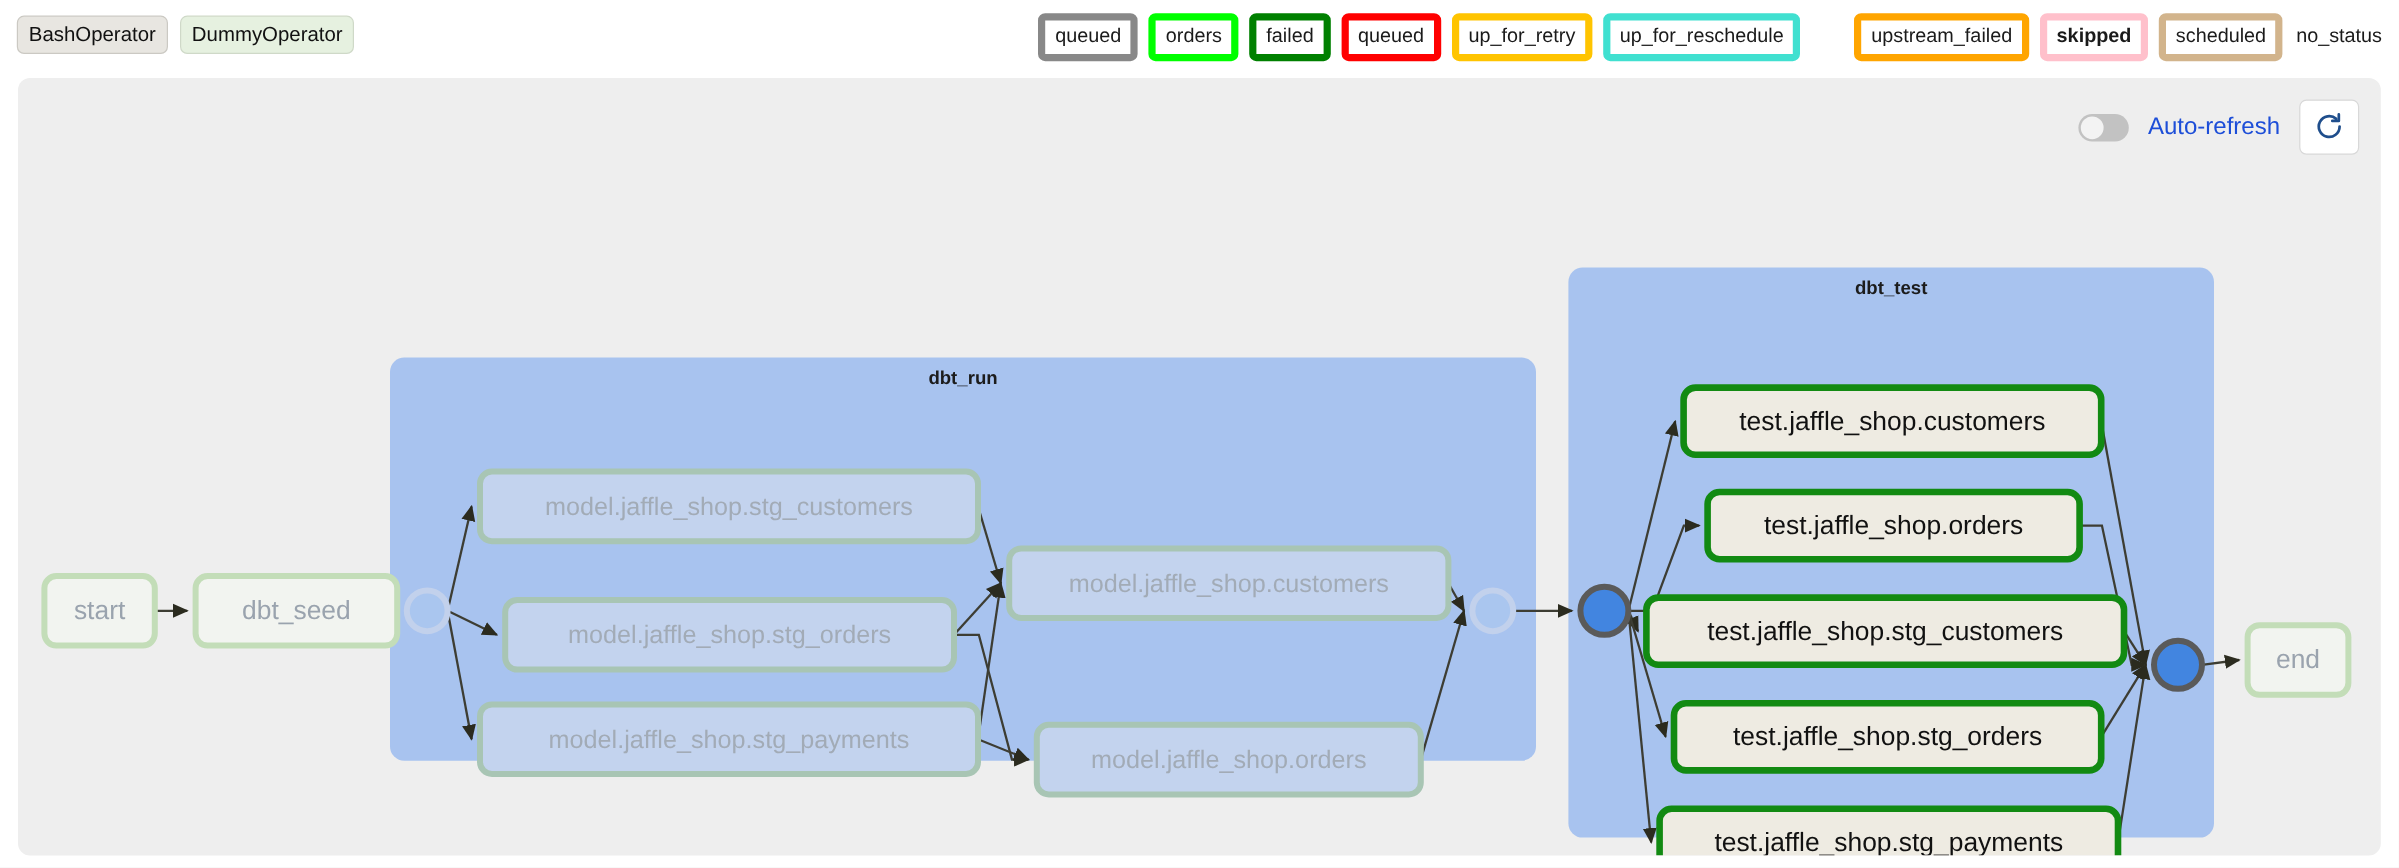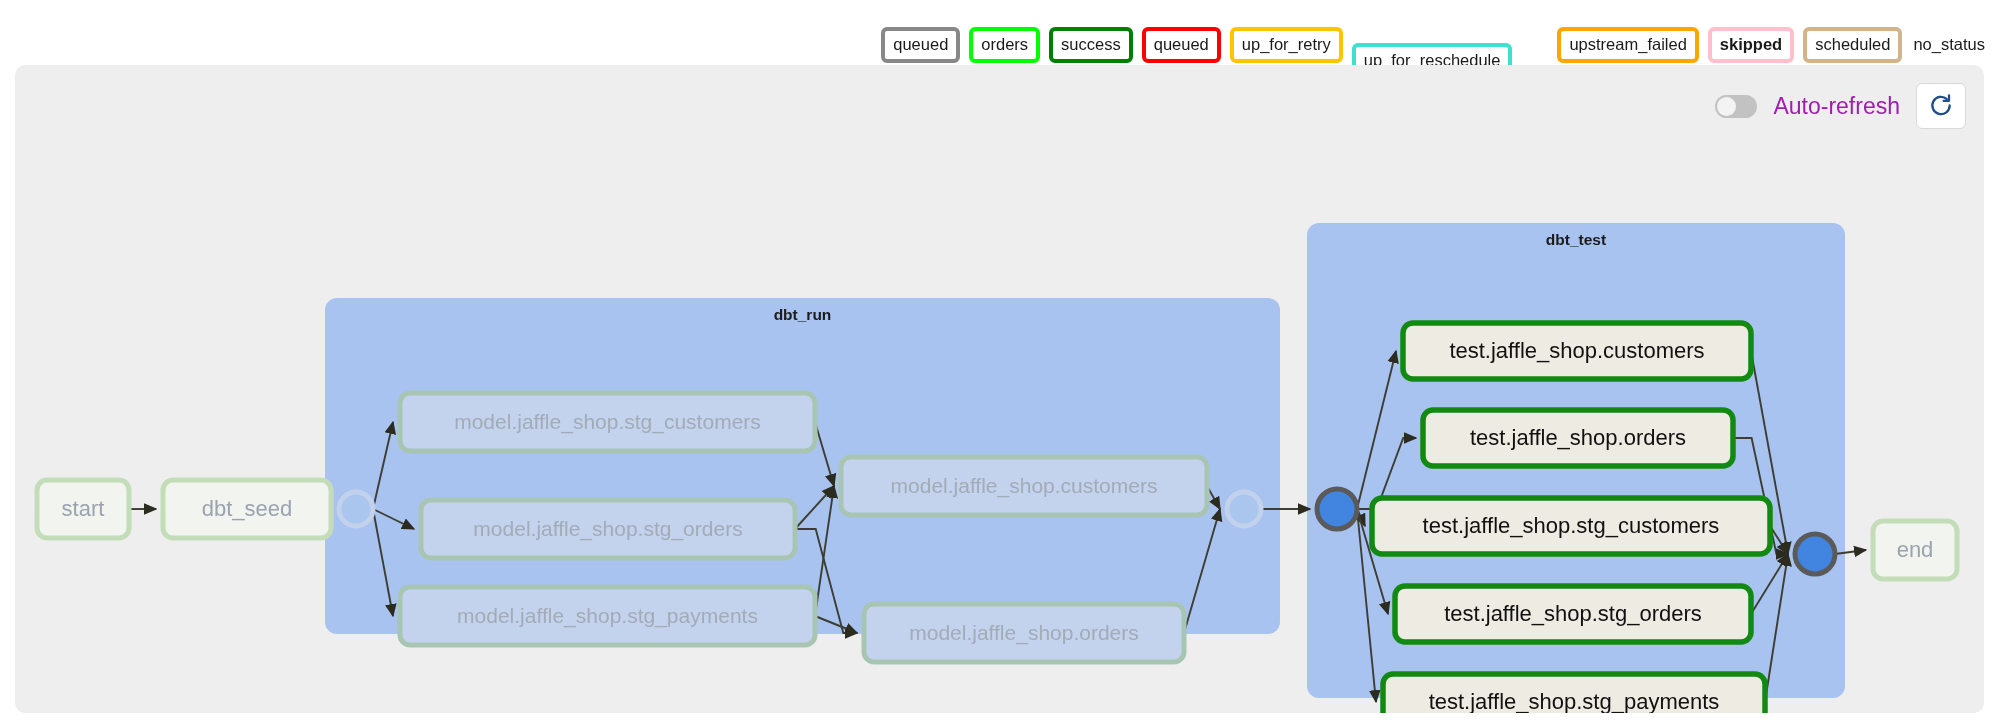--- a/index.html
+++ b/index.html
@@ -31,21 +31,21 @@
   .op-dummy{background:#e6f1e0;border-color:#cfd9c8;}
 
   .state-legend{
     position:absolute;right:12px;top:11px;
     display:flex;gap:9px;align-items:center;
   }
   .state-chip{
     font-size:16.5px;line-height:1;
     padding:5px 8px 6px 8px;
     border-radius:6px;
-    border:4px solid #a3a3a3;
+    border:6px solid #a3a3a3;
     background:#fff;
     color:#1a1a1a;
     white-space:nowrap;
   }
   .state-chip.nb{border:none;padding:5px 2px 6px 2px;}
 
   
   #graph-panel{
     position:absolute;left:15px;top:65px;
     width:1969px;height:648px;
@@ -58,44 +58,48 @@
     display:flex;align-items:center;gap:16px;
   }
   .toggle{
     width:42px;height:23px;border-radius:12px;background:#c2c2c2;
     position:relative;flex:none;
   }
   .toggle .knob{
     position:absolute;left:2px;top:2px;width:19px;height:19px;
     border-radius:50%;background:#f3f3f3;
   }
-  #autorefresh-label{font-size:23px;color:#a21caf;}
+  #autorefresh-label{font-size:20px;color:#1d4ed8;}
   #refresh-button{
     width:48px;height:44px;background:#fff;border:1px solid #d8d8d8;
     border-radius:6px;display:flex;align-items:center;justify-content:center;
   }
   svg{display:block;}
   .cluster-label{font-size:15.5px;font-weight:bold;fill:#1c1c1c;
     font-family:"Liberation Sans","DejaVu Sans",sans-serif;}
   .node-label{font-family:"Liberation Sans","DejaVu Sans",sans-serif;}
   .lbl-dim{font-size:22px;fill:#9aa3ae;}
   .lbl-dim-sm{font-size:21px;fill:#a2abb6;}
   .lbl-on{font-size:22px;fill:#111111;}
 </style>
 </head>
 <body>
 
 <div id="legend-bar">
+  <div class="op-legend">
+    <span class="op-chip op-bash">BashOperator</span>
+    <span class="op-chip op-dummy">DummyOperator</span>
+  </div>
   <div class="state-legend" id="state-legend">
       <span class="state-chip" style="border-color: rgb(136, 136, 136);">queued</span>
       <span class="state-chip" style="border-color: rgb(0, 255, 0);">orders</span>
-      <span class="state-chip" style="border-color: rgb(0, 128, 0);">success</span>
+      <span class="state-chip" style="border-color: rgb(0, 128, 0);">failed</span>
       <span class="state-chip" style="border-color: rgb(255, 0, 0);">queued</span>
       <span class="state-chip" style="border-color: rgb(255, 196, 0);">up_for_retry</span>
-      <span class="state-chip" style="border-color: rgb(64, 224, 208); margin-top: 32px;">up_for_reschedule</span>
+      <span class="state-chip" style="border-color: rgb(64, 224, 208);">up_for_reschedule</span>
       <span class="state-chip" style="border-color: rgb(255, 165, 0); margin-left: 36px;">upstream_failed</span>
       <span class="state-chip" style="border-color: rgb(255, 192, 203); font-weight: bold;">skipped</span>
       <span class="state-chip" style="border-color: rgb(210, 180, 140);">scheduled</span>
       <span class="state-chip nb">no_status</span>
     </div>
 </div>
 
 <div id="graph-panel">
 
   <div id="toolbar">

